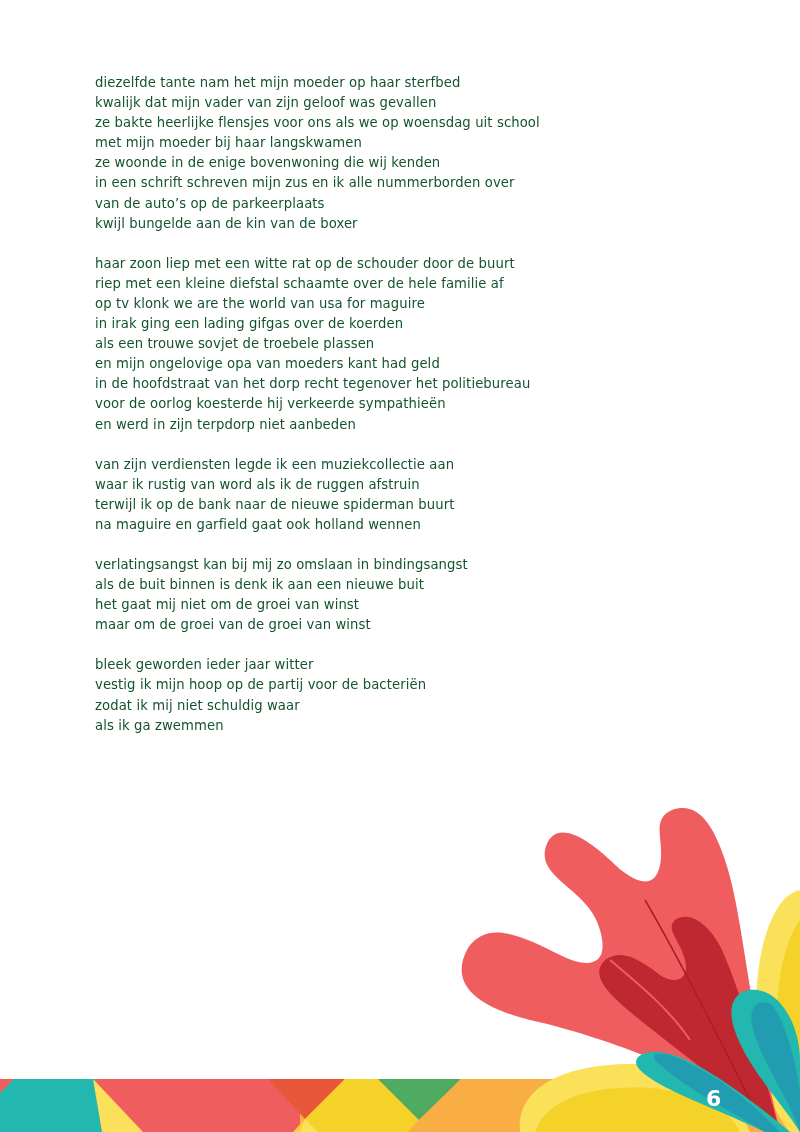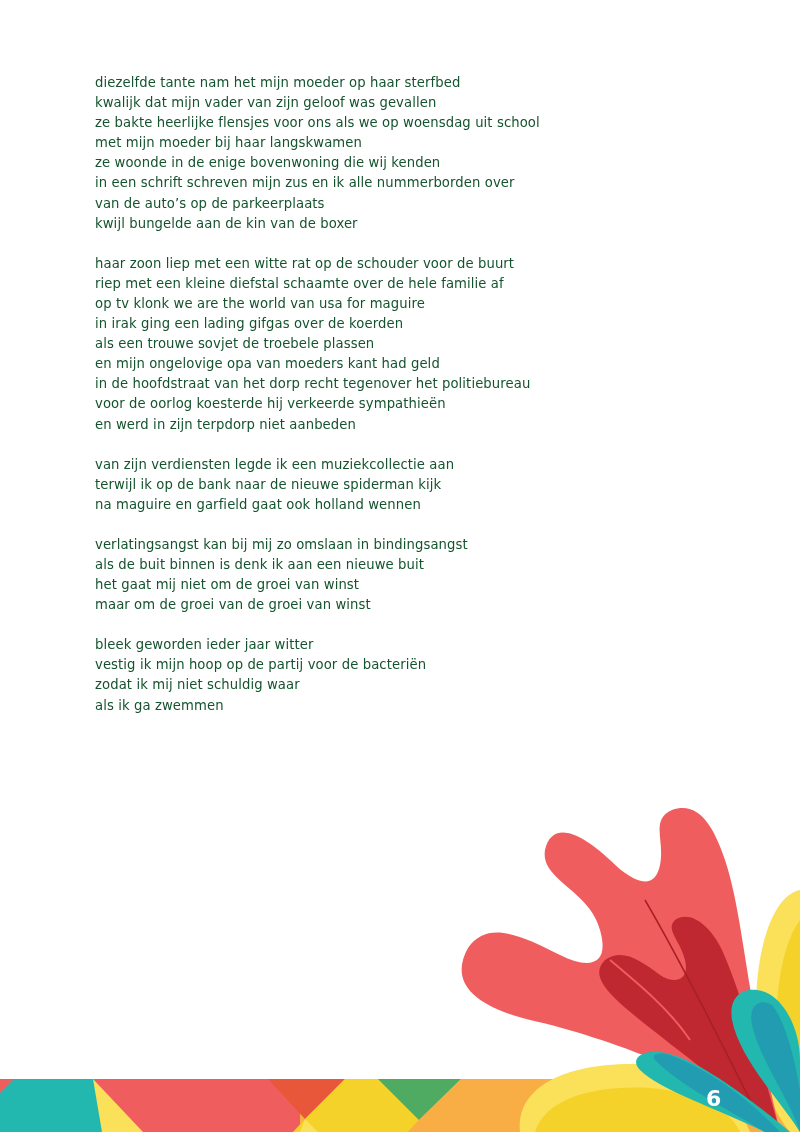--- a/index.html
+++ b/index.html
@@ -47,33 +47,34 @@
       <div class="line">diezelfde tante nam het mijn moeder op haar sterfbed</div>
       <div class="line">kwalijk dat mijn vader van zijn geloof was gevallen</div>
       <div class="line">ze bakte heerlijke flensjes voor ons als we op woensdag uit school</div>
       <div class="line">met mijn moeder bij haar langskwamen</div>
       <div class="line">ze woonde in de enige bovenwoning die wij kenden</div>
       <div class="line">in een schrift schreven mijn zus en ik alle nummerborden over</div>
       <div class="line">van de auto’s op de parkeerplaats</div>
       <div class="line">kwijl bungelde aan de kin van de boxer</div>
     </div>
     <div class="stanza">
-      <div class="line">haar zoon liep met een witte rat op de schouder voor de buurt</div>
+      <div class="line">haar zoon liep met een witte rat op de schouder door de buurt</div>
       <div class="line">riep met een kleine diefstal schaamte over de hele familie af</div>
       <div class="line">op tv klonk we are the world van usa for maguire</div>
       <div class="line">in irak ging een lading gifgas over de koerden</div>
       <div class="line">als een trouwe sovjet de troebele plassen</div>
       <div class="line">en mijn ongelovige opa van moeders kant had geld</div>
       <div class="line">in de hoofdstraat van het dorp recht tegenover het politiebureau</div>
       <div class="line">voor de oorlog koesterde hij verkeerde sympathieën</div>
       <div class="line">en werd in zijn terpdorp niet aanbeden</div>
     </div>
     <div class="stanza">
       <div class="line">van zijn verdiensten legde ik een muziekcollectie aan</div>
-      <div class="line">terwijl ik op de bank naar de nieuwe spiderman kijk</div>
+      <div class="line">waar ik rustig van word als ik de ruggen afstruin</div>
+      <div class="line">terwijl ik op de bank naar de nieuwe spiderman buurt</div>
       <div class="line">na maguire en garfield gaat ook holland wennen</div>
     </div>
     <div class="stanza">
       <div class="line">verlatingsangst kan bij mij zo omslaan in bindingsangst</div>
       <div class="line">als de buit binnen is denk ik aan een nieuwe buit</div>
       <div class="line">het gaat mij niet om de groei van winst</div>
       <div class="line">maar om de groei van de groei van winst</div>
     </div>
     <div class="stanza">
       <div class="line">bleek geworden ieder jaar witter</div>

